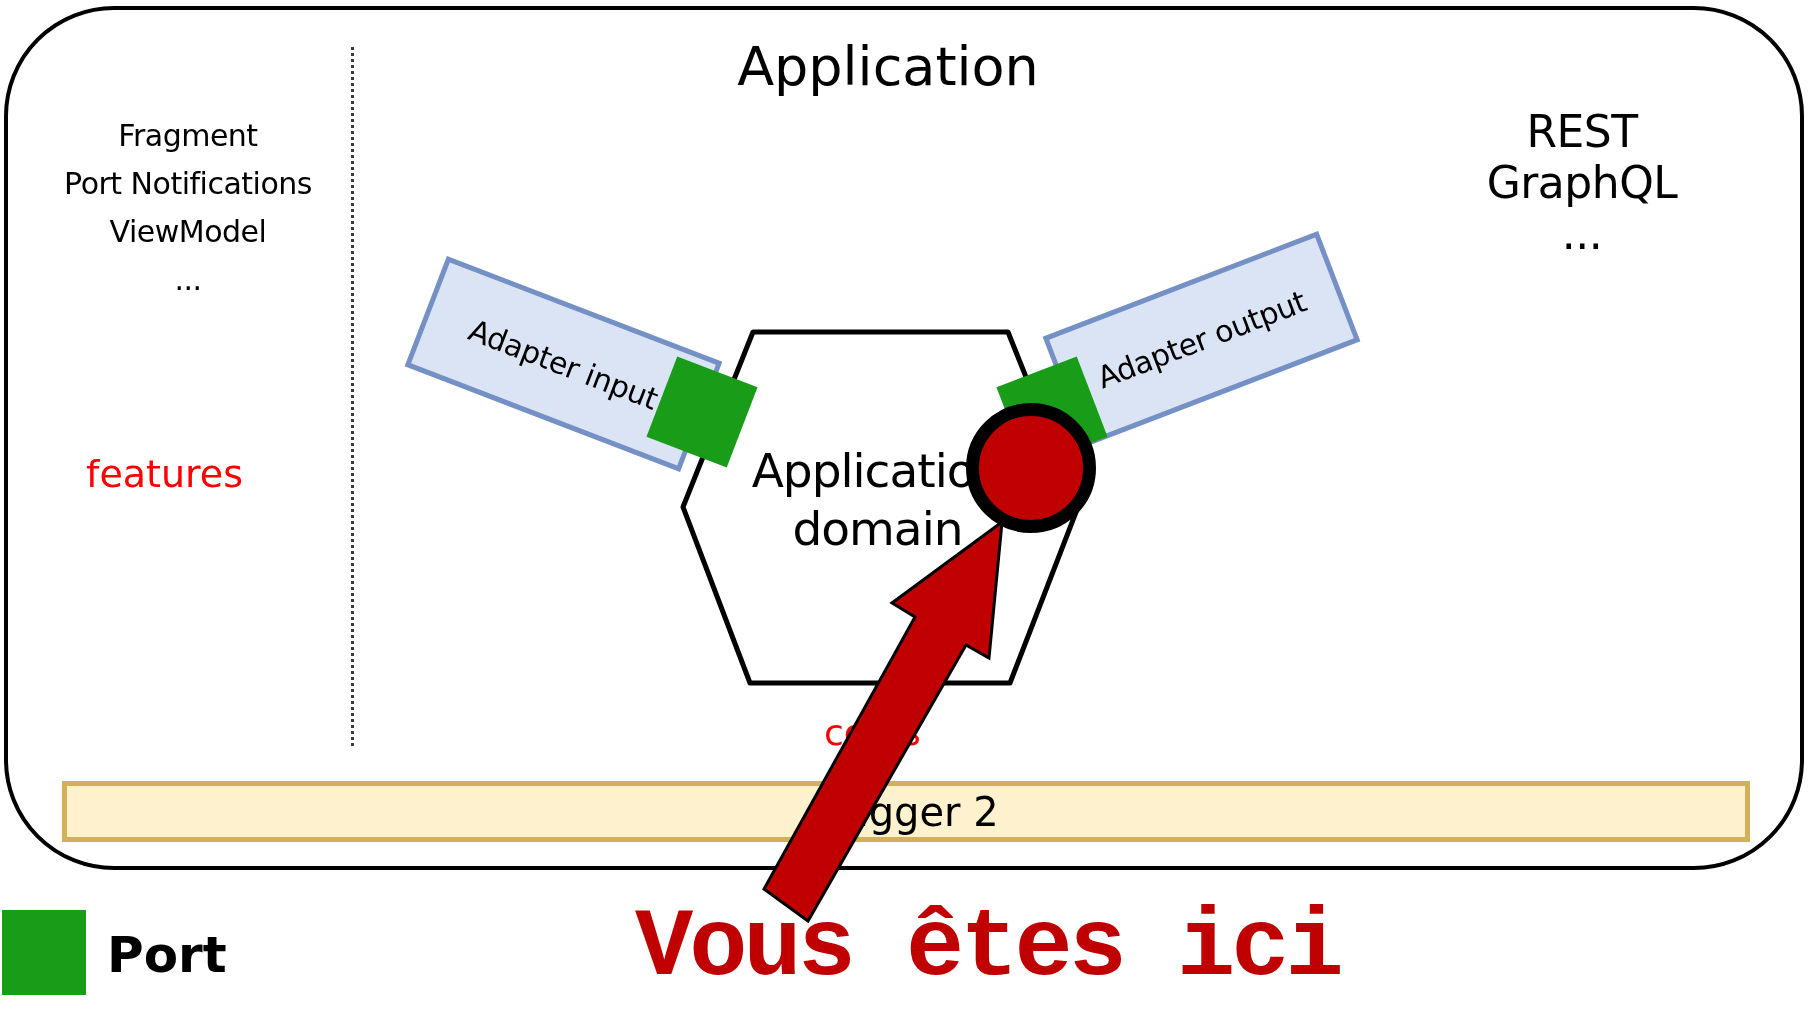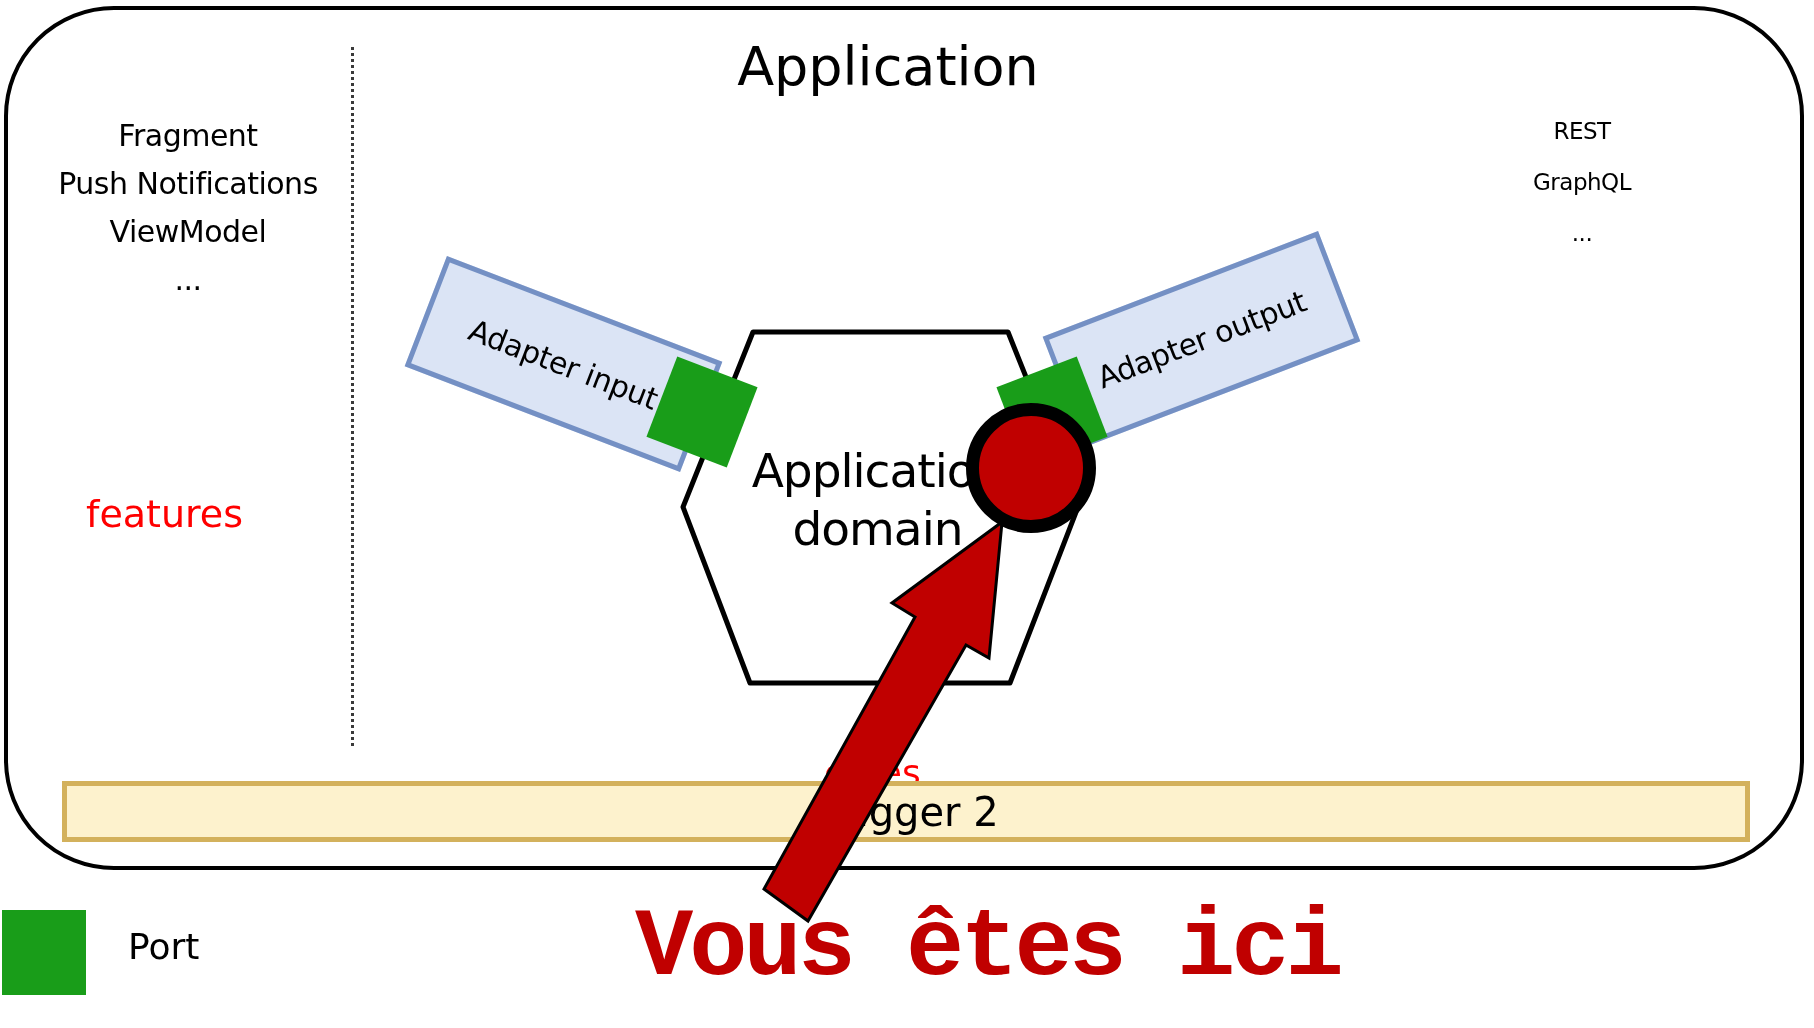--- a/index.html
+++ b/index.html
@@ -15,23 +15,23 @@
 
   
   .dotted-line{left:351px;top:47px;height:699px;width:0;border-left:3px dotted #3a3a3a;}
 
   
   .app-title{left:588px;top:34px;width:600px;text-align:center;font-size:54px;line-height:66px;}
 
   
   .side-col{width:320px;text-align:center;margin-top:36px;}
   .left-col{left:28px;top:76px;font-size:30px;line-height:48px;letter-spacing:-0.5px;}
-  .right-col{left:1422px;top:70px;font-size:23px;line-height:51px;letter-spacing:-0.5px;}
+  .right-col{left:1422px;top:70px;font-size:44px;line-height:51px;letter-spacing:-0.5px;}
 
-  .zone-label{color:#ff0000;margin-top:40px;}
+  .zone-label{color:#ff0000;}
   .features-label{left:86px;top:452px;font-size:38px;}
   .cores-label{left:824px;top:712px;font-size:36px;}
 
   
   .hex-svg{left:0;top:0;}
   .hex-label{left:705px;top:442px;width:345px;text-align:center;font-size:47px;
     line-height:58px;white-space:pre-line;letter-spacing:-1px;}
 
   
   .adapter{width:295px;height:118px;background:#dbe4f5;border:5px solid #7490c4;
@@ -56,36 +56,36 @@
 
   
   .arrow-svg{left:0;top:0;pointer-events:none;}
 
   
   .you-are-here{left:635px;top:893px;font-size:97px;font-weight:bold;color:#c00000;
     letter-spacing:-4px;white-space:nowrap;font-family:Liberation Mono, monospace;}
 
   
   .legend-swatch{left:2px;top:910px;width:84px;height:85px;background:#199d19;}
-  .legend-label{left:128px;top:926px;font-size:36px;font-weight:normal;}
+  .legend-label{left:107px;top:926px;font-size:50px;font-weight:bold;}
 </style>
 </head>
 <body>
 
 <div id="canvas">
 
   <div class="abs outer-box"></div>
 
   <div class="abs dotted-line"></div>
 
   <div class="abs app-title">Application</div>
 
   <div class="abs side-col left-col">
     <div>Fragment</div>
-    <div>Push Notifications</div>
+    <div>Port Notifications</div>
     <div>ViewModel</div>
     <div>...</div>
   </div>
 
   <div class="abs side-col right-col">
     <div>REST</div>
     <div>GraphQL</div>
     <div>...</div>
   </div>
 

